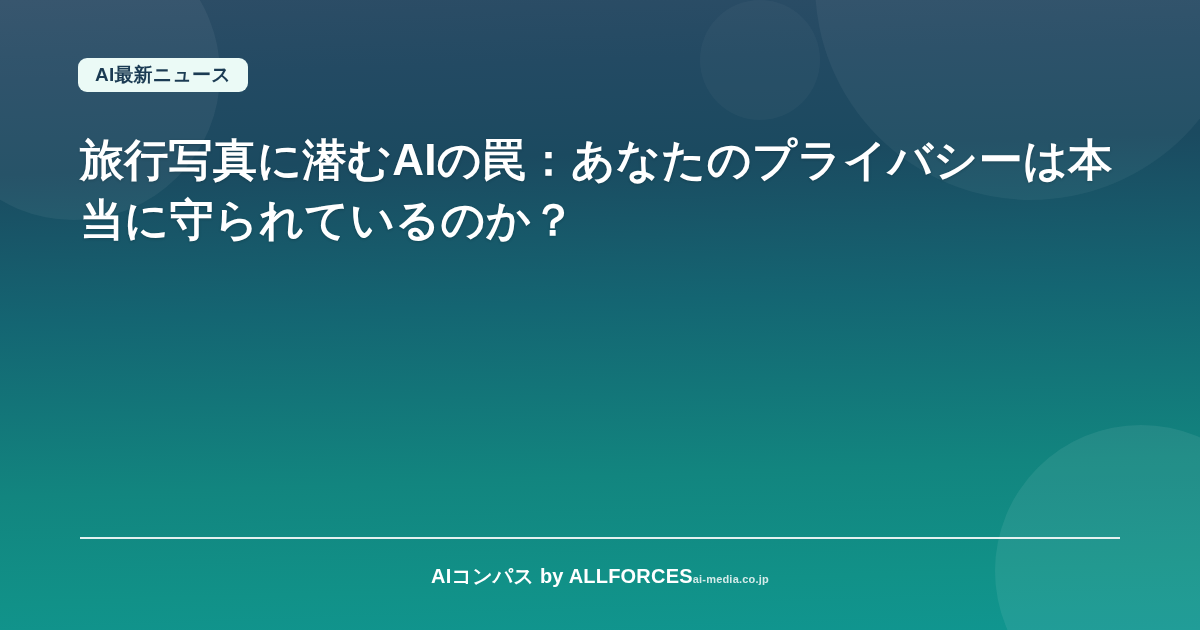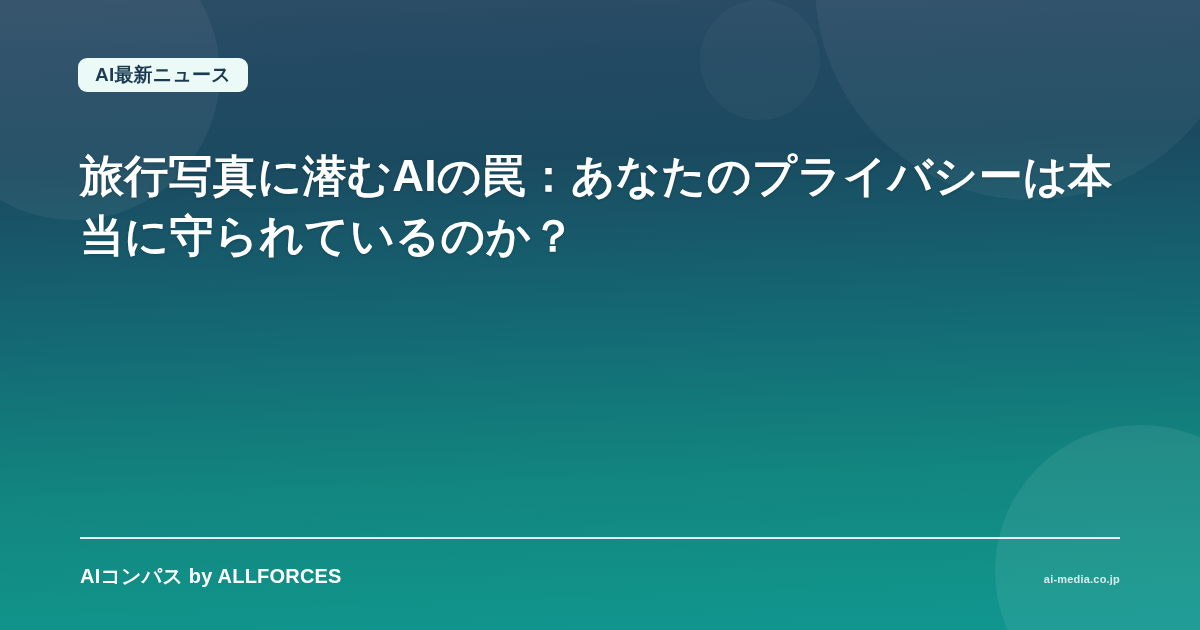--- a/index.html
+++ b/index.html
@@ -82,21 +82,21 @@
     font-size: 19px;
     font-weight: bold;
     line-height: 1;
     letter-spacing: 0.2px;
     white-space: nowrap;
   }
 
   .headline {
     position: absolute;
     left: 80px;
-    top: 146px;
+    top: 130px;
     width: 1050px;
     margin: 0;
     color: #ffffff;
     font-size: 44px;
     font-weight: bold;
     line-height: 60px;
     letter-spacing: 0.3px;
     text-shadow: 0 1px 3px rgba(0, 0, 0, 0.18);
   }
 
@@ -110,21 +110,21 @@
   .footer-divider {
     height: 2px;
     width: 100%;
     background: rgba(255, 255, 255, 0.88);
     margin-bottom: 24px;
   }
 
   .footer-row {
     display: flex;
     align-items: baseline;
-    justify-content: space-between;
+    justify-content: center;
   }
 
   .brand-name {
     color: #ffffff;
     font-size: 20px;
     font-weight: bold;
     letter-spacing: 0.2px;
     white-space: nowrap;
   }
 

